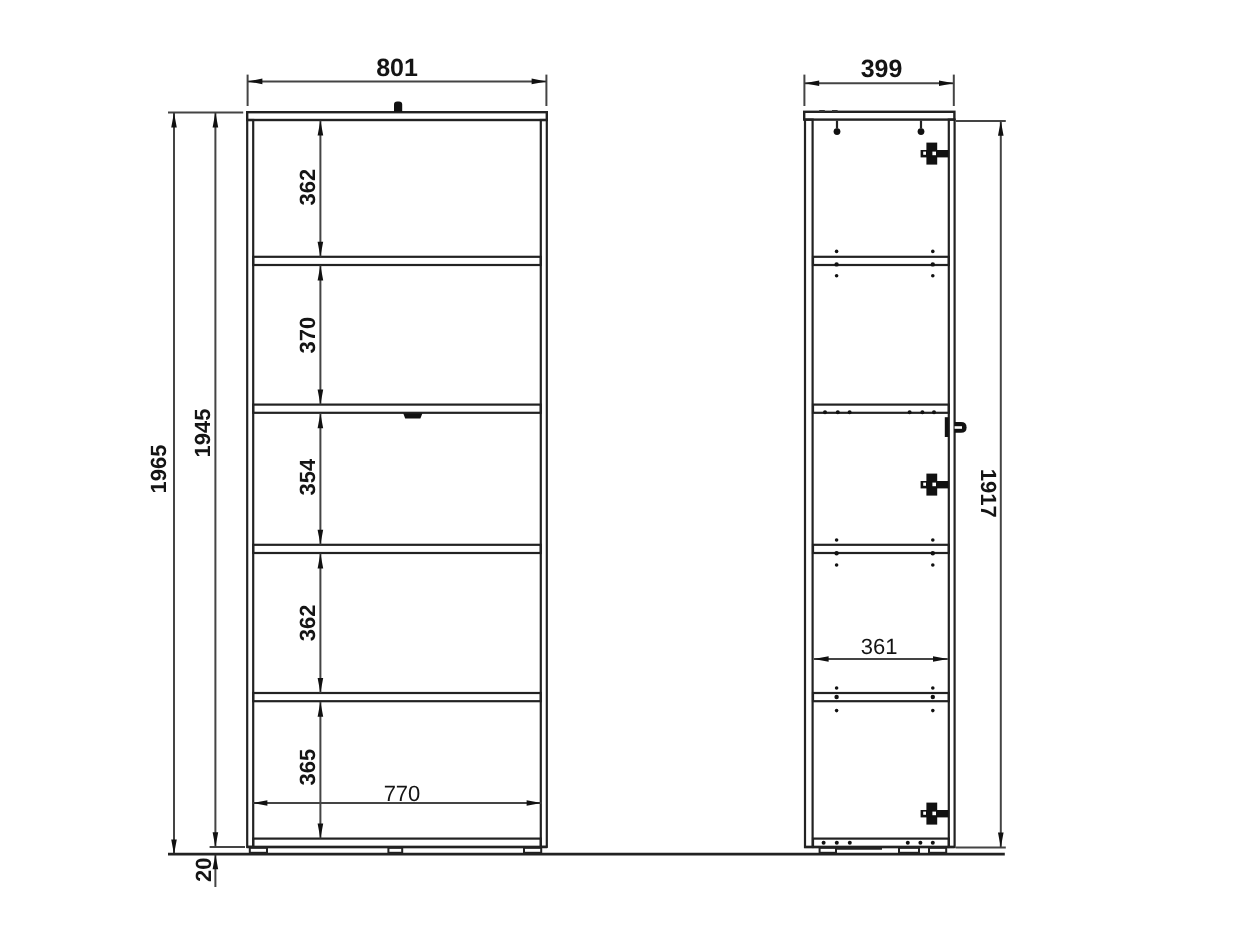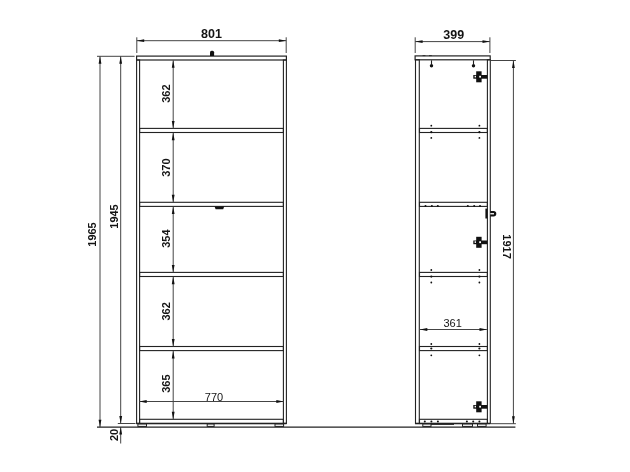--- a/index.html
+++ b/index.html
@@ -1,16 +1,16 @@
 <!DOCTYPE html>
 <html><head>
 <meta charset="utf-8">
 <style>
   html,body{margin:0;padding:0;background:#ffffff;}
-  .wrap{width:556px;height:472px;background:#737373;margin-left:13px;}
+  .wrap{width:556px;height:472px;background:#737373;}
   text{font-family:"Liberation Sans", sans-serif;fill:#141414;}
   .big{font-size:12.5px;font-weight:bold;}
   .rot{font-size:11px;font-weight:bold;}
   .med{font-size:11px;font-weight:normal;}
 </style>
 </head>
 <body>
 <div class="wrap">
 <svg width="630" height="472" viewBox="0 0 630 472" xmlns="http://www.w3.org/2000/svg">
 <rect x="0" y="0" width="630" height="472" fill="#ffffff"></rect>

